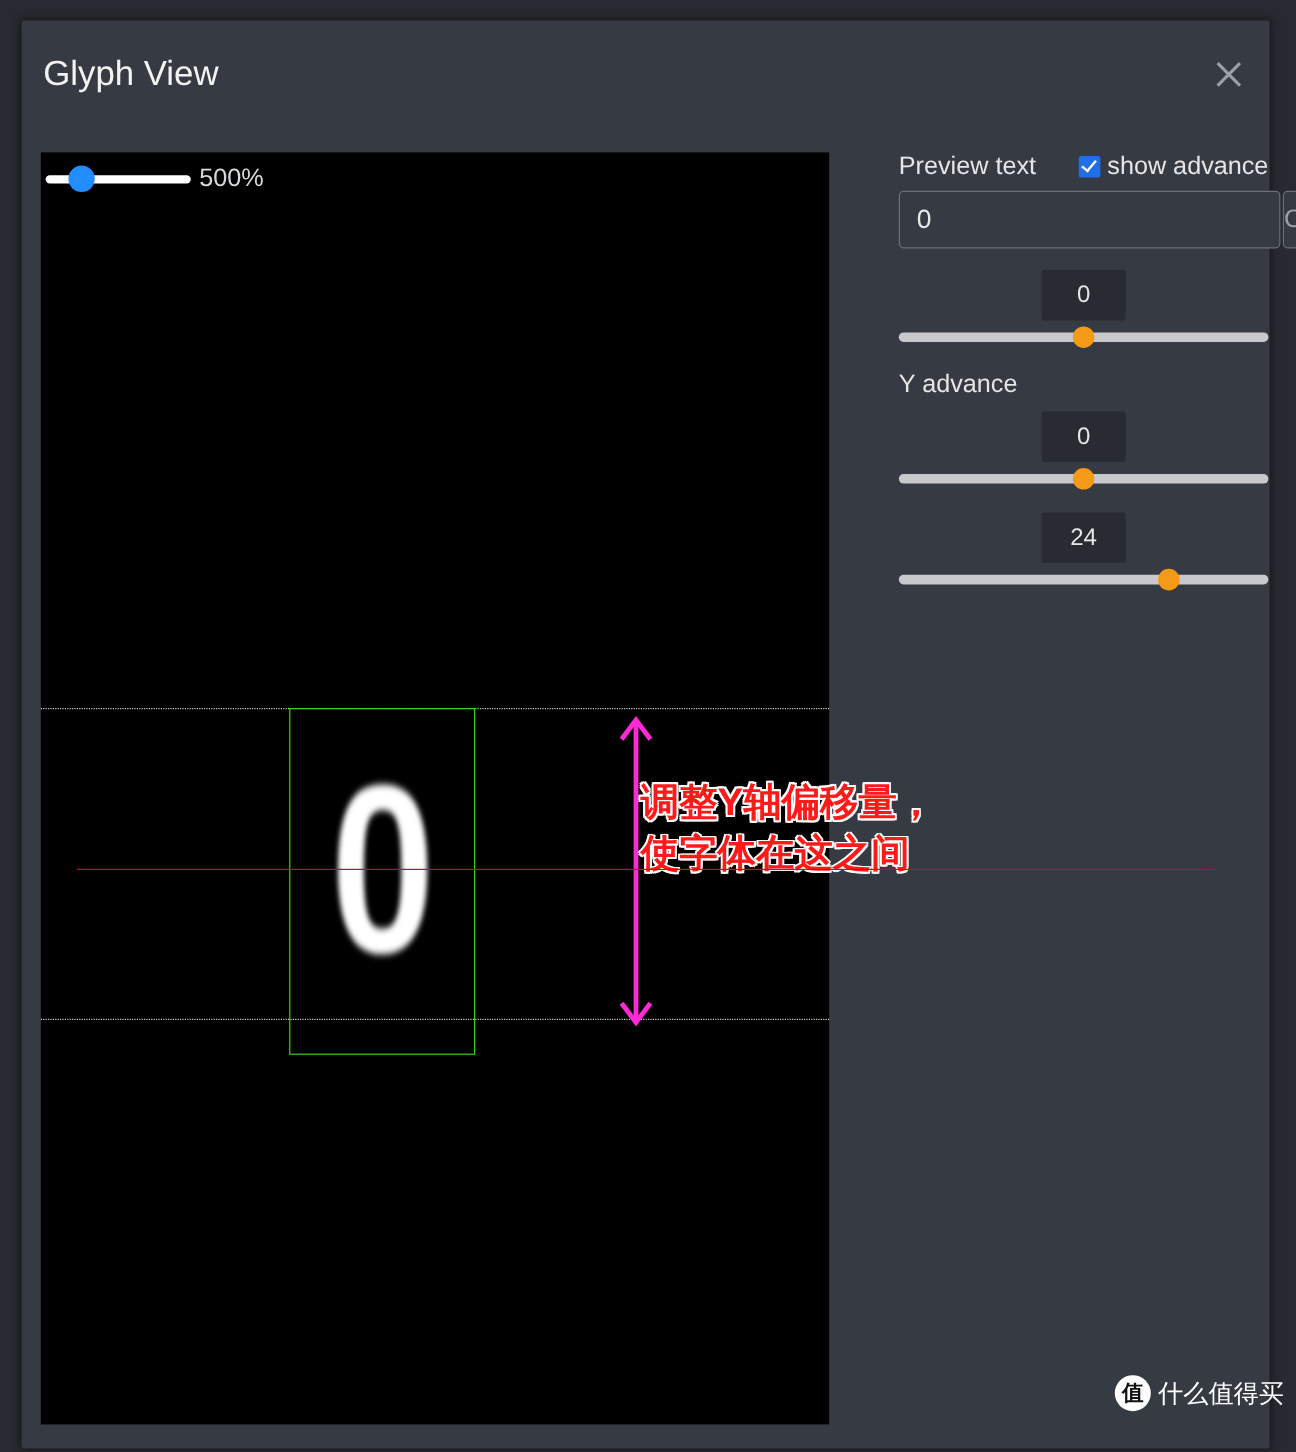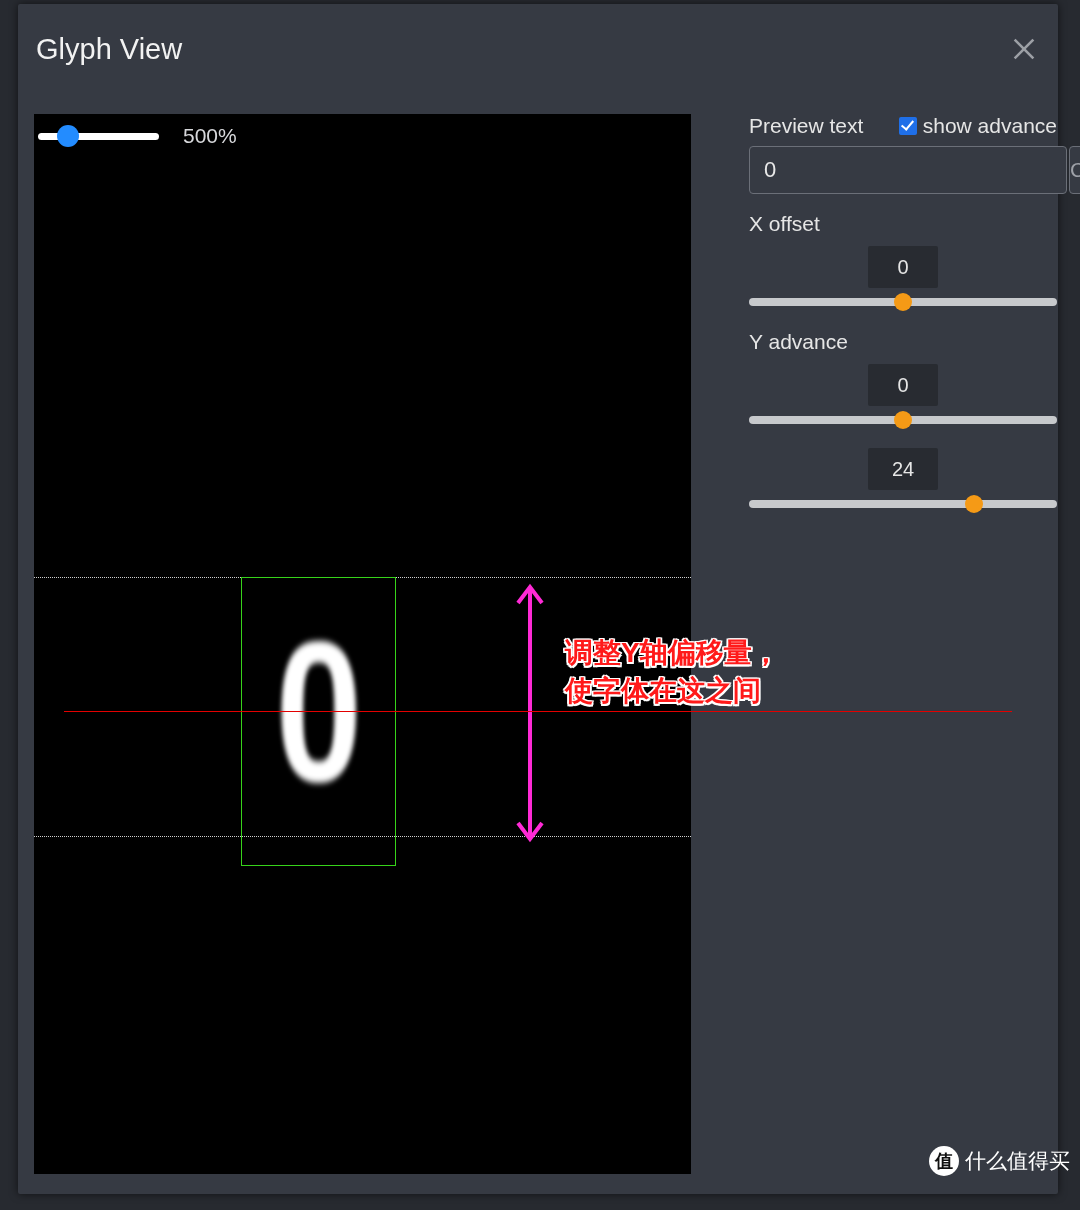--- a/index.html
+++ b/index.html
@@ -1,21 +1,21 @@
 <!DOCTYPE html>
 <html><head>
 <meta charset="utf-8">
 <style>
   * { box-sizing: border-box; margin: 0; padding: 0; }
   html, body { width: 1080px; height: 1210px; overflow: hidden; font-family: "Segoe UI", Arial, sans-serif; }
   body { background: #272a30; color: #e6e6e6; }
 
   .modal {
     position: absolute;
-    left: 18px; top: 4px;
+    left: 18px; top: 17px;
     width: 1040px; height: 1190px;
     background: #363a43;
     box-shadow: 0 0 8px rgba(0,0,0,0.6);
     border-radius: 2px;
   }
   .modal-header {
     height: 90px;
     display: flex;
     align-items: center;
     justify-content: space-between;
@@ -35,21 +35,21 @@
     left: 0; top: 0;
     width: 657px; height: 1060px;
     background: #000;
   }
 
   
   .zoom-row {
     position: absolute;
     left: 4px; top: 10px;
     display: flex; align-items: center;
-    gap: 24px;
+    gap: 7px;
   }
   .zoom-track {
     position: relative;
     width: 121px; height: 7px;
     background: #fff;
     border-radius: 4px;
   }
   .zoom-thumb {
     position: absolute;
     top: 50%; transform: translate(-50%, -50%);
@@ -82,29 +82,28 @@
     left: 50%; top: 50%;
     transform: translate(-50%, -55%) scaleX(0.78);
     filter: blur(3px);
   }
 
   
   .arrow-svg { position: absolute; left: 476px; top: 467px; width: 40px; height: 264px; }
   .annot {
     position: absolute;
     left: 500px; top: 520px;
-    font-size: 28px;
+    font-size: 32px;
     font-weight: 600;
     color: #ff1a1a;
     line-height: 1.35;
     white-space: nowrap;
     text-shadow:
       -1.5px 0 #fff, 1.5px 0 #fff, 0 -1.5px #fff, 0 1.5px #fff,
       -1.5px -1.5px #fff, 1.5px 1.5px #fff, -1.5px 1.5px #fff, 1.5px -1.5px #fff;
-    margin-left: 31px;
   }
 
   
   .side {
     position: absolute;
     left: 682px; top: 0;
     width: 308px;
     margin-left: 33px;
   }
   .row1 {
@@ -252,21 +251,20 @@
       <div class="row2">
         <input class="textin" value="0" style="">
         <div class="dropdown">
           <span>Characters</span>
 
         </div>
       </div>
 
       <div id="controls">
           <div class="ctrl">
-            <div class="ctrl-label">X offset</div>
             <div class="ctrl-val">0</div>
             <div class="slider">
               <div class="slider-thumb" style="left:50%"></div>
             </div>
           </div>
           <div class="ctrl">
             <div class="ctrl-label">Y advance</div>
             <div class="ctrl-val">0</div>
             <div class="slider">
               <div class="slider-thumb" style="left:50%"></div>

